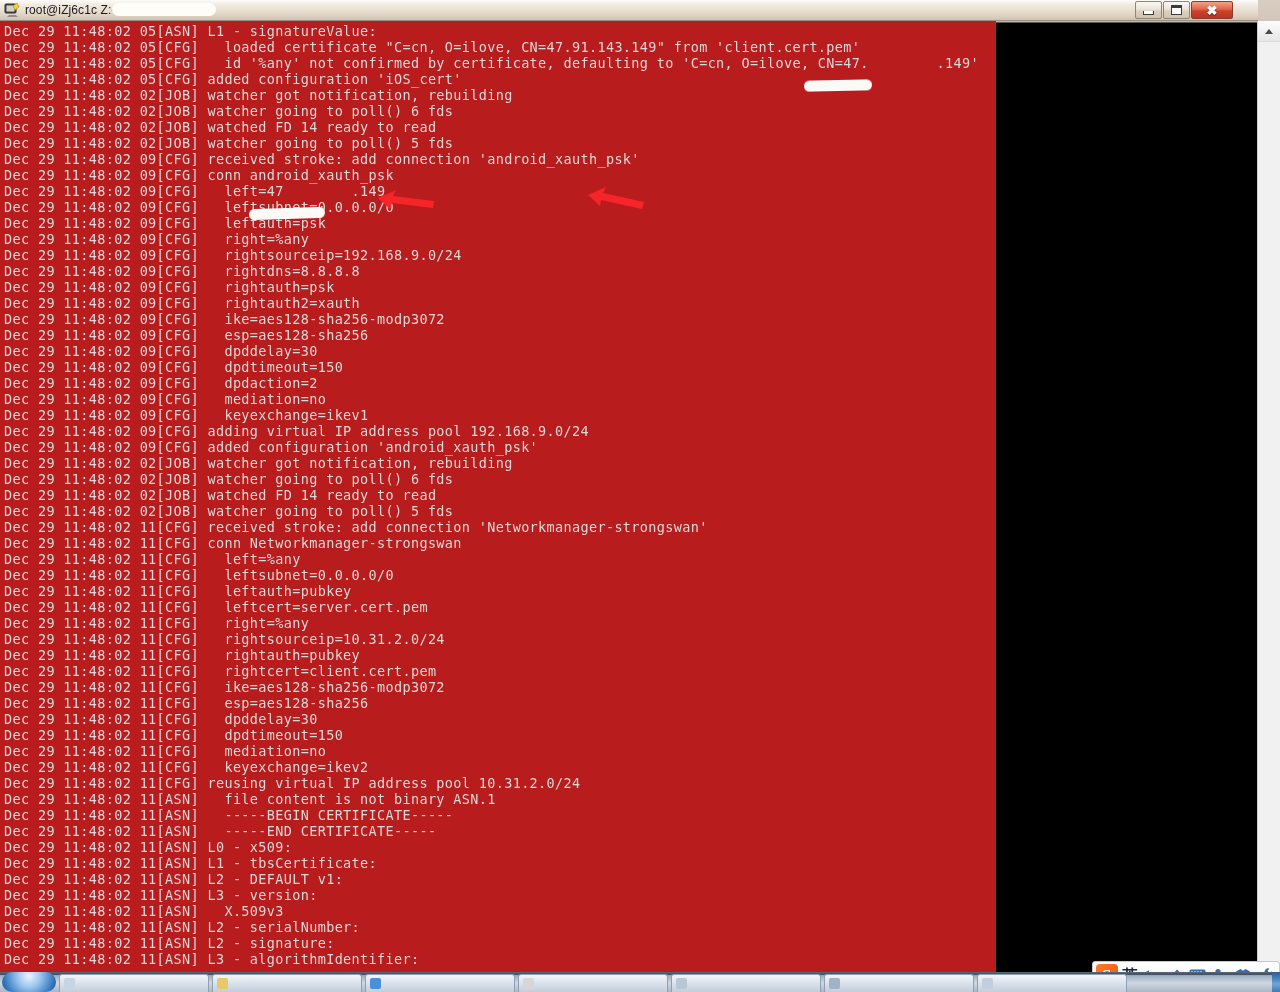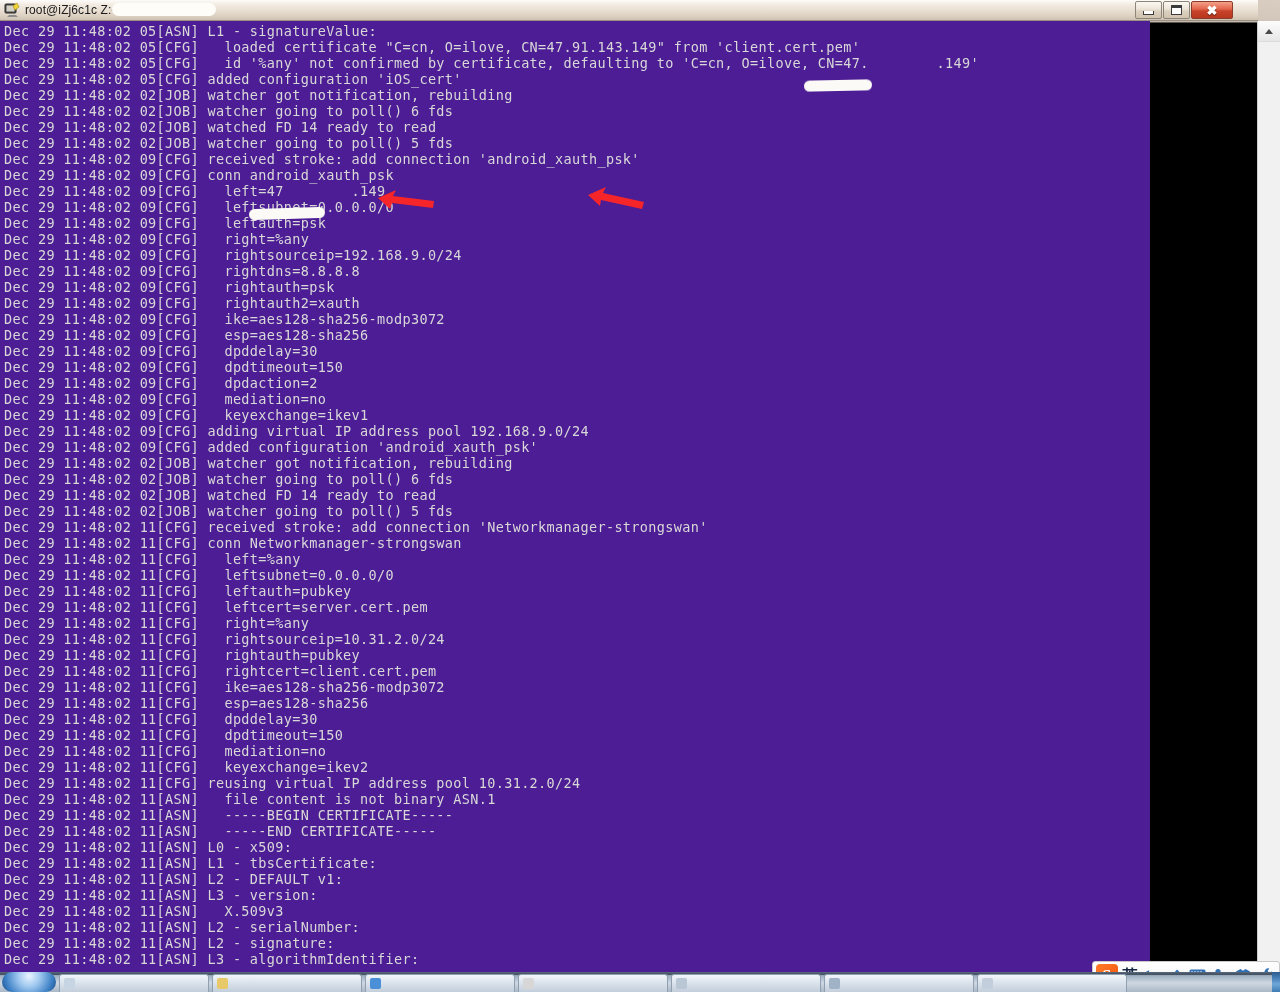--- a/index.html
+++ b/index.html
@@ -149,23 +149,23 @@
     font-size: 13px;
     line-height: 13px;
     text-shadow: 0 1px 1px rgba(0,0,0,0.55);
   }
 
   
   #term-body {
     position: absolute;
     left: 0;
     top: 21px;
-    width: 1150px;
+    width: 996px;
     height: 951px;
-    background: #4c1d95;
+    background: #b91c1c;
     overflow: hidden;
   }
   #term-lines {
     position: absolute;
     left: 4px;
     top: 2px;
     font-family: "DejaVu Sans Mono", monospace;
     font-size: 13.5px;
     line-height: 16px;
     color: #d8d8d8;

